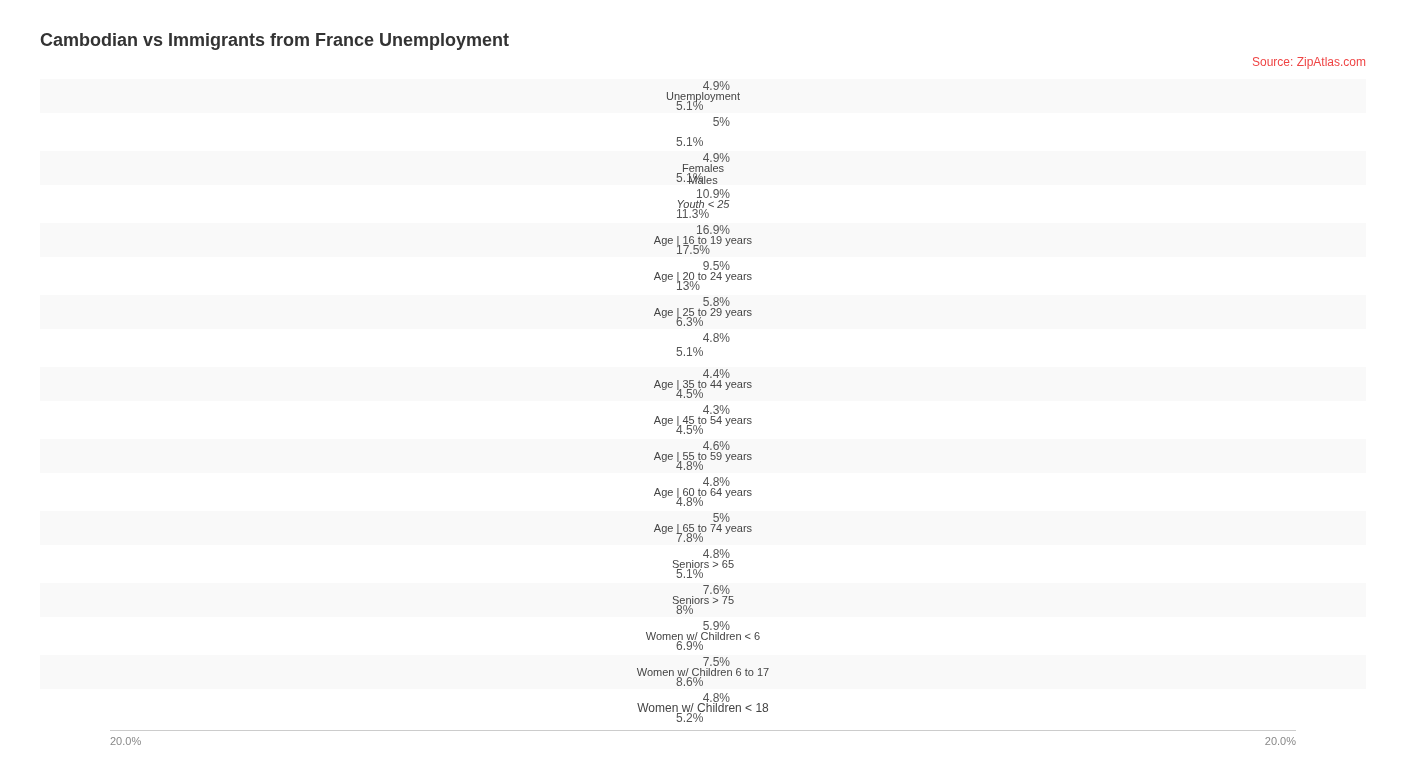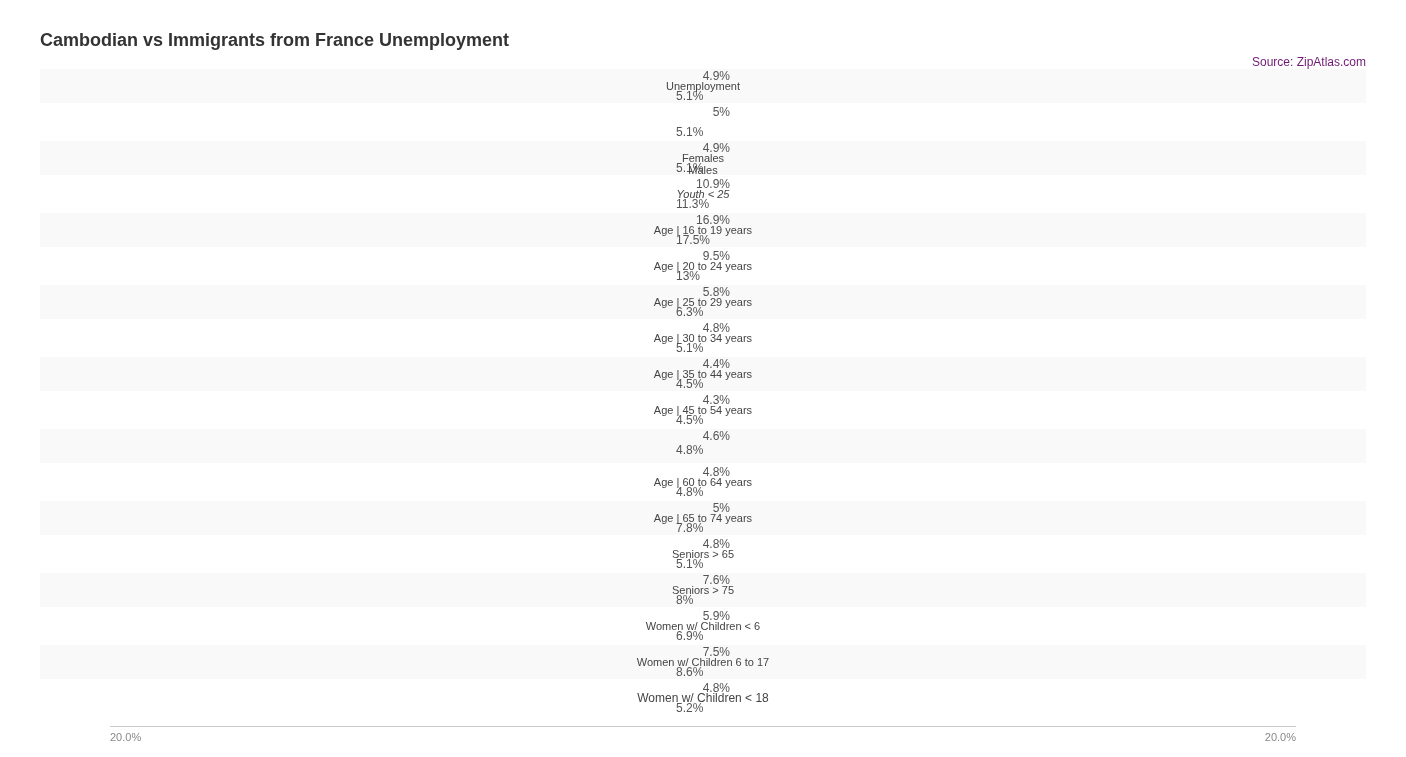--- a/index.html
+++ b/index.html
@@ -17,21 +17,22 @@
     }
     .chart-title {
       font-size: 18px;
       font-weight: bold;
       color: #333;
       margin-bottom: 4px;
     }
     .source {
       text-align: right;
       font-size: 12px;
-      color: #701a75;
+      color: #ef4444;
+      margin-bottom: 10px;
     }
     .chart-area {
       position: relative;
       width: 100%;
     }
     .row {
       display: flex;
       align-items: center;
       margin-bottom: 2px;
       height: 34px;
@@ -55,21 +56,21 @@
       width: 70px;
       text-align: left;
       font-size: 12px;
       color: #555;
       padding-left: 8px;
       flex-shrink: 0;
     }
     .axis-row {
       display: flex;
       align-items: center;
-      margin-top: 11px;
+      margin-top: 5px;
     }
     .axis-spacer { width: 70px; flex-shrink: 0; }
     .axis-line {
       flex: 1;
       display: flex;
       justify-content: space-between;
       font-size: 11px;
       color: #888;
       border-top: 1px solid #ccc;
       padding-top: 4px;
@@ -140,25 +141,20 @@
     <div class="left-val">5.8%</div>
     <div style="flex:1; position:relative; height:34px;">
       <div style="position:absolute; right:50%; top:50%; transform:translateY(-50%); height:14px; width:14.499999999999998%; background:#7eb8d4; border-radius:3px 0 0 3px;"></div>
       <div style="position:absolute; left:50%; top:50%; transform:translateY(-50%); height:14px; width:15.75%; background:#f4a0b0; border-radius:0 3px 3px 0;"></div>
       <div style="position:absolute; left:50%; top:50%; transform:translate(-50%,-50%); font-size:11px; color:#444; white-space:nowrap; z-index:5; text-align:center; pointer-events:none;">Age | 25 to 29 years</div>
     </div>
     <div class="right-val">6.3%</div>
   </div>
       <div class="row row-bg-white">
     <div class="left-val">4.8%</div>
-    <div style="flex:1; position:relative; height:34px;">
-      <div style="position:absolute; right:50%; top:50%; transform:translateY(-50%); height:14px; width:12%; background:#7eb8d4; border-radius:3px 0 0 3px;"></div>
-      <div style="position:absolute; left:50%; top:50%; transform:translateY(-50%); height:14px; width:12.75%; background:#f4a0b0; border-radius:0 3px 3px 0;"></div>
-      <div style="position:absolute; left:50%; top:50%; transform:translate(-50%,-50%); font-size:11px; color:#444; white-space:nowrap; z-index:5; text-align:center; pointer-events:none;">Age | 30 to 34 years</div>
-    </div>
     <div class="right-val">5.1%</div>
   </div>
       <div class="row row-bg-light">
     <div class="left-val">4.4%</div>
     <div style="flex:1; position:relative; height:34px;">
       <div style="position:absolute; right:50%; top:50%; transform:translateY(-50%); height:14px; width:11.000000000000002%; background:#7eb8d4; border-radius:3px 0 0 3px;"></div>
       <div style="position:absolute; left:50%; top:50%; transform:translateY(-50%); height:14px; width:11.25%; background:#f4a0b0; border-radius:0 3px 3px 0;"></div>
       <div style="position:absolute; left:50%; top:50%; transform:translate(-50%,-50%); font-size:11px; color:#444; white-space:nowrap; z-index:5; text-align:center; pointer-events:none;">Age | 35 to 44 years</div>
     </div>
     <div class="right-val">4.5%</div>
@@ -167,20 +163,25 @@
     <div class="left-val">4.3%</div>
     <div style="flex:1; position:relative; height:34px;">
       <div style="position:absolute; right:50%; top:50%; transform:translateY(-50%); height:14px; width:10.75%; background:#7eb8d4; border-radius:3px 0 0 3px;"></div>
       <div style="position:absolute; left:50%; top:50%; transform:translateY(-50%); height:14px; width:11.25%; background:#f4a0b0; border-radius:0 3px 3px 0;"></div>
       <div style="position:absolute; left:50%; top:50%; transform:translate(-50%,-50%); font-size:11px; color:#444; white-space:nowrap; z-index:5; text-align:center; pointer-events:none;">Age | 45 to 54 years</div>
     </div>
     <div class="right-val">4.5%</div>
   </div>
       <div class="row row-bg-light">
     <div class="left-val">4.6%</div>
+    <div style="flex:1; position:relative; height:34px;">
+      <div style="position:absolute; right:50%; top:50%; transform:translateY(-50%); height:14px; width:11.5%; background:#7eb8d4; border-radius:3px 0 0 3px;"></div>
+      <div style="position:absolute; left:50%; top:50%; transform:translateY(-50%); height:14px; width:12%; background:#f4a0b0; border-radius:0 3px 3px 0;"></div>
+      <div style="position:absolute; left:50%; top:50%; transform:translate(-50%,-50%); font-size:11px; color:#444; white-space:nowrap; z-index:5; text-align:center; pointer-events:none;">Age | 55 to 59 years</div>
+    </div>
     <div class="right-val">4.8%</div>
   </div>
       <div class="row row-bg-white">
     <div class="left-val">4.8%</div>
     <div style="flex:1; position:relative; height:34px;">
       <div style="position:absolute; right:50%; top:50%; transform:translateY(-50%); height:14px; width:12%; background:#7eb8d4; border-radius:3px 0 0 3px;"></div>
       <div style="position:absolute; left:50%; top:50%; transform:translateY(-50%); height:14px; width:12%; background:#f4a0b0; border-radius:0 3px 3px 0;"></div>
       <div style="position:absolute; left:50%; top:50%; transform:translate(-50%,-50%); font-size:11px; color:#444; white-space:nowrap; z-index:5; text-align:center; pointer-events:none;">Age | 60 to 64 years</div>
     </div>
     <div class="right-val">4.8%</div>

